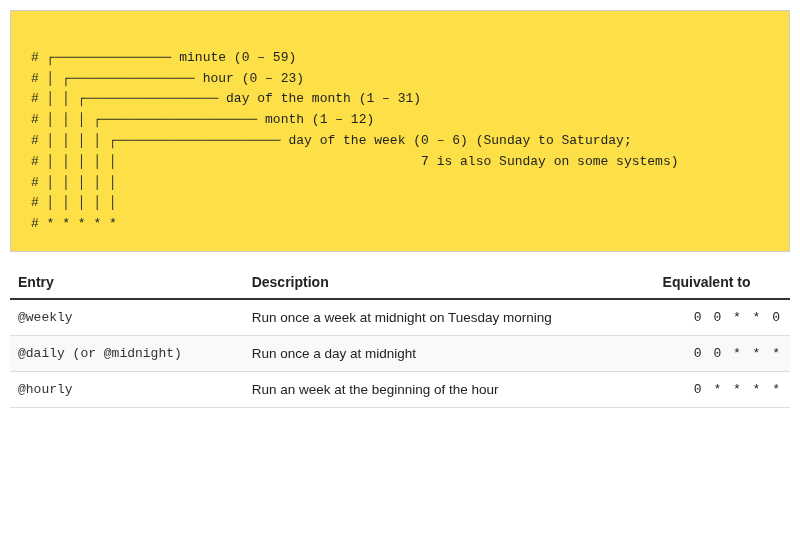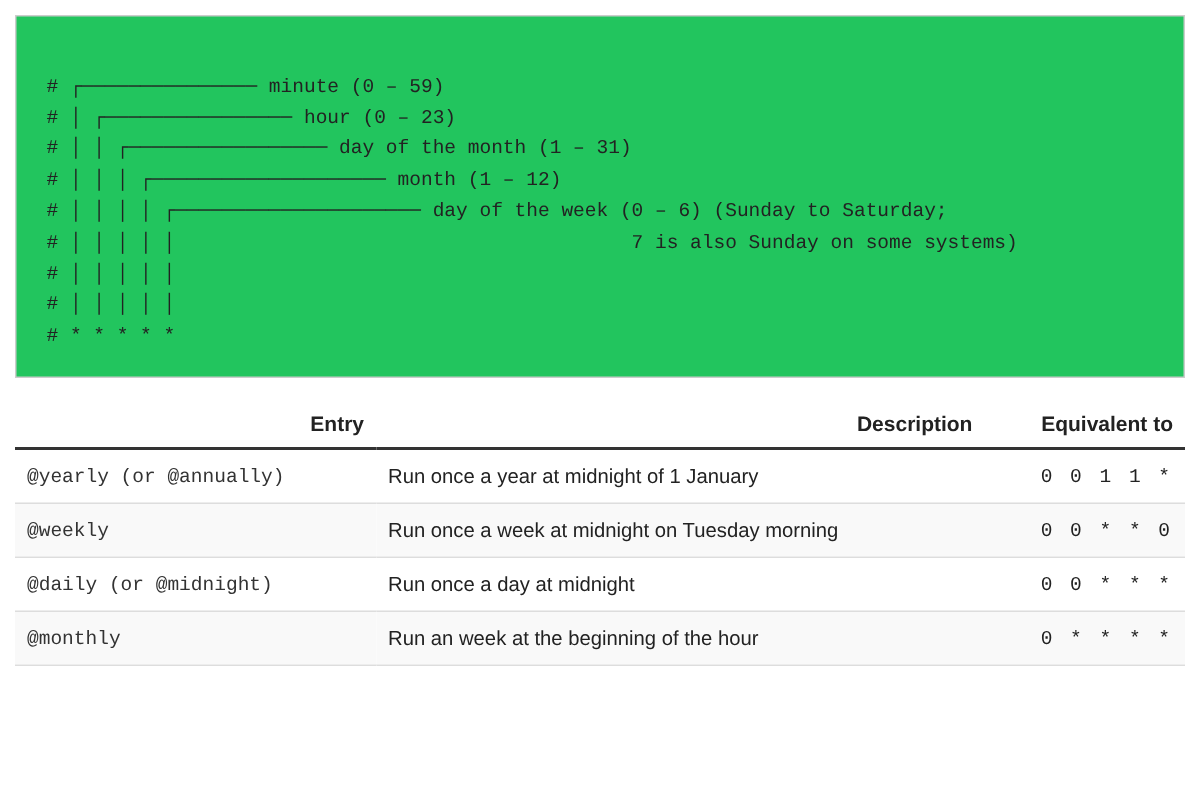--- a/index.html
+++ b/index.html
@@ -6,21 +6,21 @@
     body {
       font-family: Georgia, 'Times New Roman', serif;
       font-size: 14px;
       background: #fff;
       color: #222;
       width: 800px;
       min-height: 539px;
     }
 
     .cron-diagram {
-      background: #22c55e;
+      background: #fde047;
       border: 1px solid #ccc;
       padding: 16px 20px;
       font-family: 'Courier New', Courier, monospace;
       font-size: 13px;
       line-height: 1.6;
       white-space: pre;
       margin: 10px 10px 0 10px;
     }
 
     .table-section {
@@ -30,29 +30,29 @@
     table {
       width: 100%;
       border-collapse: collapse;
     }
 
     thead tr {
       border-bottom: 2px solid #333;
     }
 
     thead th {
-      text-align: right;
+      text-align: left;
       font-weight: bold;
       font-size: 14px;
       padding: 6px 8px 8px 8px;
       font-family: Arial, sans-serif;
     }
 
     thead th:last-child {
-      text-align: right;
+      text-align: left;
       margin-top: 15px;
     }
 
     tbody tr {
       border-bottom: 1px solid #ddd;
     }
 
     tbody tr:nth-child(even) {
       background: #f9f9f9;
     }
@@ -94,35 +94,30 @@
 <div class="table-section">
   <table>
     <thead>
       <tr>
         <th>Entry</th>
         <th>Description</th>
         <th>Equivalent to</th>
       </tr>
     </thead>
     <tbody id="table-body">
-    <tr>
-          <td>@yearly (or @annually)</td>
-          <td>Run once a year at midnight of 1 January</td>
-          <td>0 0 1 1 *</td>
-        </tr>
         <tr>
           <td>@weekly</td>
           <td>Run once a week at midnight on Tuesday morning</td>
           <td>0 0 * * 0</td>
         </tr>
         <tr>
           <td>@daily (or @midnight)</td>
           <td>Run once a day at midnight</td>
           <td>0 0 * * *</td>
         </tr>
         <tr>
-          <td>@monthly</td>
+          <td>@hourly</td>
           <td>Run an week at the beginning of the hour</td>
           <td>0 * * * *</td>
         </tr>
       </tbody>
   </table>
 </div>
 
 </body></html>

